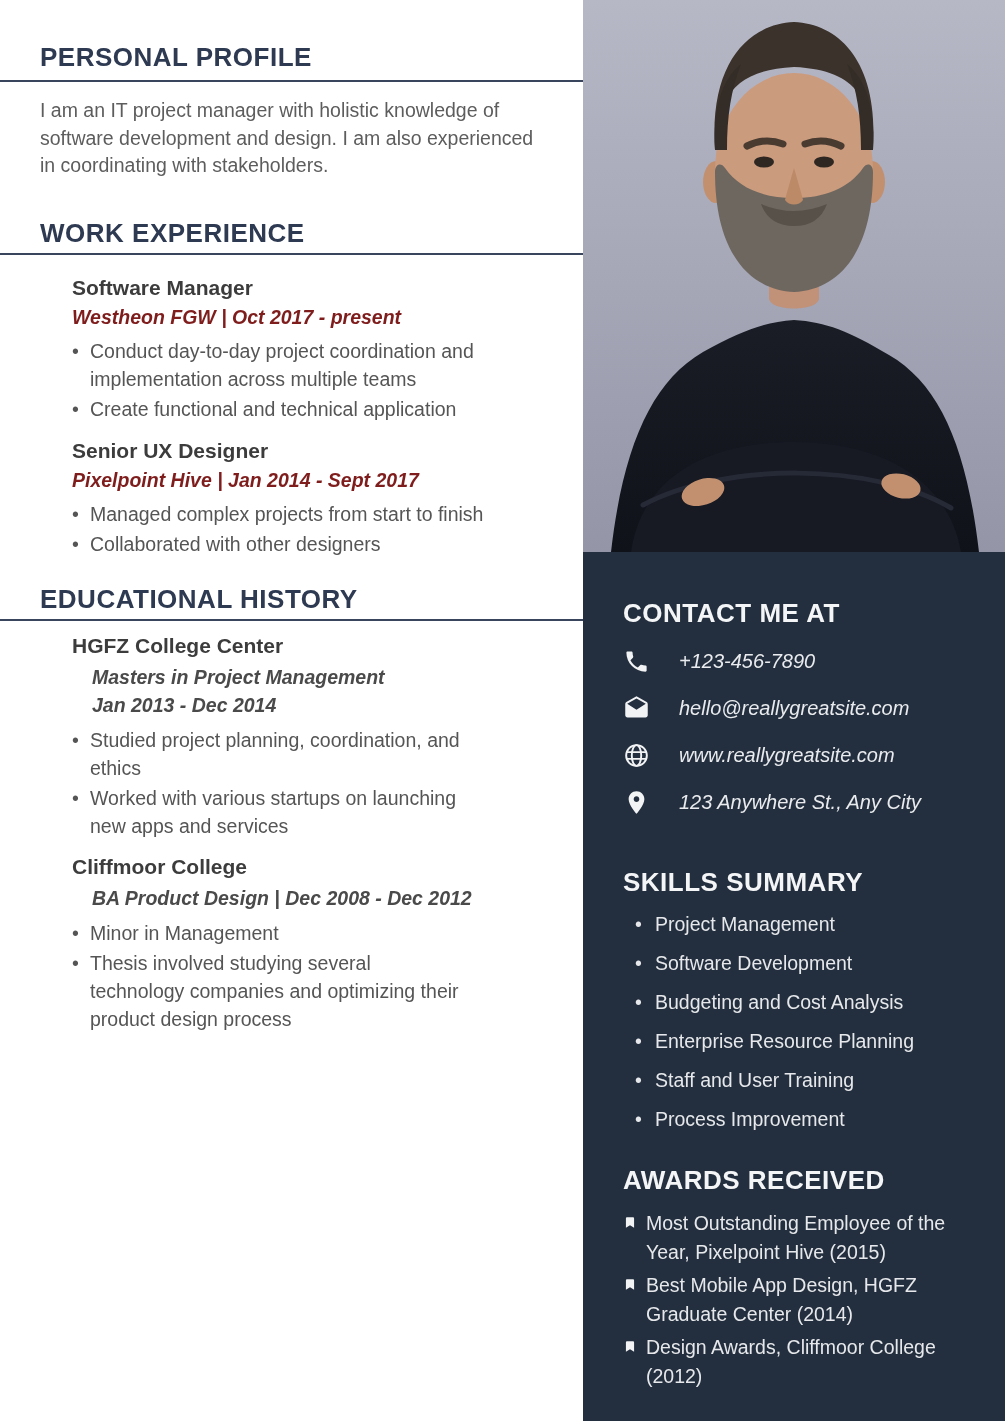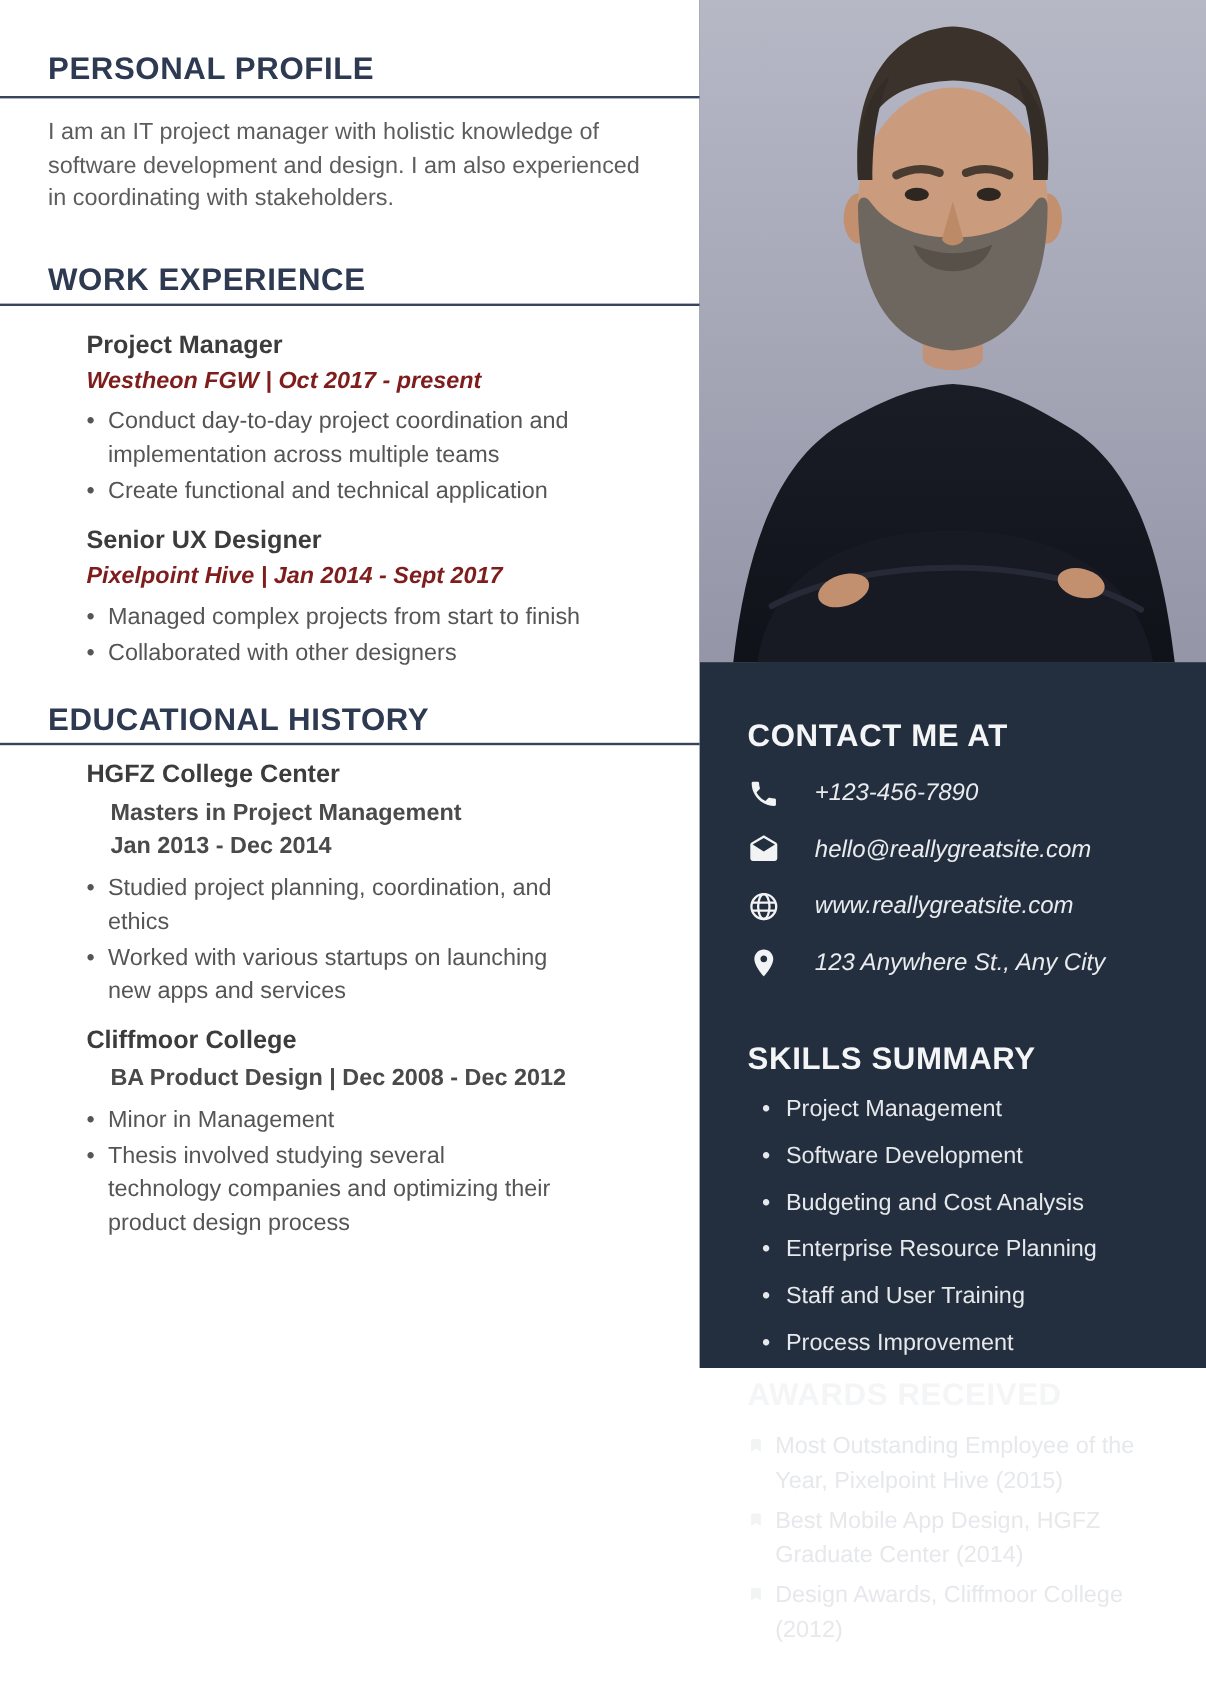--- a/index.html
+++ b/index.html
@@ -46,43 +46,43 @@
   ul.bullets li{display:flex;font-size:19.5px;line-height:28px;color:#555555;margin-bottom:2px;}
   ul.bullets .dot{flex:0 0 18px;color:#555555;}
   .work-bullets{margin-left:20px;}
   .work-bullets li .btext{width:430px;}
   .eh-heading{margin-top:26px;}
   .eh-rule{margin-top:5px;}
   .school{margin-left:72px;}
   .school1{margin-top:12px;}
   .school2{margin-top:14px;}
   .school-name{font-size:21px;font-weight:bold;line-height:26px;color:#3c3c3c;}
-  .school-meta{margin-left:20px;font-size:19.5px;font-weight:bold;line-height:28px;color:#4a4a4a;margin-top:4px;}
+  .school-meta{margin-left:20px;font-size:19.5px;font-weight:bold;font-style:italic;line-height:28px;color:#4a4a4a;margin-top:4px;}
   .edu-bullets{margin-left:26px;margin-top:6px;}
   .edu-bullets li .btext{width:380px;}
 
   
-  .right-col{position:absolute;left:583px;top:0;width:422px;height:1140px;background:#232f3e;}
+  .right-col{position:absolute;left:583px;top:0;width:422px;height:1421px;background:#232f3e;}
   .photo{width:422px;height:552px;display:block;}
   .panel-content{padding:0 30px 0 40px;color:#eceef0;}
   .panel-heading{
     font-size:26px;font-weight:bold;line-height:30px;color:#f4f5f6;letter-spacing:0.5px;
   }
   .contact-heading{padding-top:46px;}
   .contact-list{margin-top:18px;}
   .contact-row{display:flex;align-items:center;height:30px;margin-bottom:17px;font-style:italic;}
   .contact-icon{flex:0 0 32px;height:28px;display:flex;align-items:center;}
   .contact-icon svg{width:27px;height:27px;fill:#f2f3f5;}
   .contact-icon svg.stroked{fill:none;stroke:#f2f3f5;stroke-width:1.7;}
   .contact-text{margin-left:24px;font-size:20px;color:#e9ebee;}
   .skills-heading{margin-top:50px;}
   ul.skills{list-style:none;margin:14px 0 0 0;padding:0 0 0 12px;}
   ul.skills li{display:flex;font-size:19.5px;line-height:26px;color:#e6e8eb;margin-bottom:13px;}
   ul.skills .dot{flex:0 0 20px;color:#e6e8eb;}
-  .awards-heading{margin-top:15px;}
+  .awards-heading{margin-top:33px;}
   ul.awards{list-style:none;margin:14px 0 0 0;padding:0;}
   ul.awards li{display:flex;margin-bottom:5px;}
   .award-icon{flex:0 0 16px;padding-top:4px;}
   .award-icon svg{width:14px;height:19px;fill:#f2f3f5;}
   .award-text{margin-left:7px;width:310px;font-size:19.5px;line-height:28.5px;color:#e6e8eb;}
 </style>
 </head>
 <body>
 
 <div class="page">
@@ -91,21 +91,21 @@
 
 
     <div class="section-heading ph-heading">PERSONAL PROFILE</div>
     <div class="rule ph-rule"></div>
     <div class="profile-text">I am an IT project manager with holistic knowledge of software development and design. I am also experienced in coordinating with stakeholders.</div>
 
     <div class="section-heading we-heading">WORK EXPERIENCE</div>
     <div class="rule we-rule"></div>
 
     <div class="job job1">
-      <div class="job-title">Project Manager</div>
+      <div class="job-title">Software Manager</div>
       <div class="job-meta">Westheon FGW  | Oct 2017 - present</div>
       <ul class="bullets work-bullets">
         <li>
             <span class="dot">•</span>
             <span class="btext">Conduct day-to-day project coordination and implementation across multiple teams</span>
           </li>
         <li>
             <span class="dot">•</span>
             <span class="btext">Create functional and technical application</span>
           </li>

